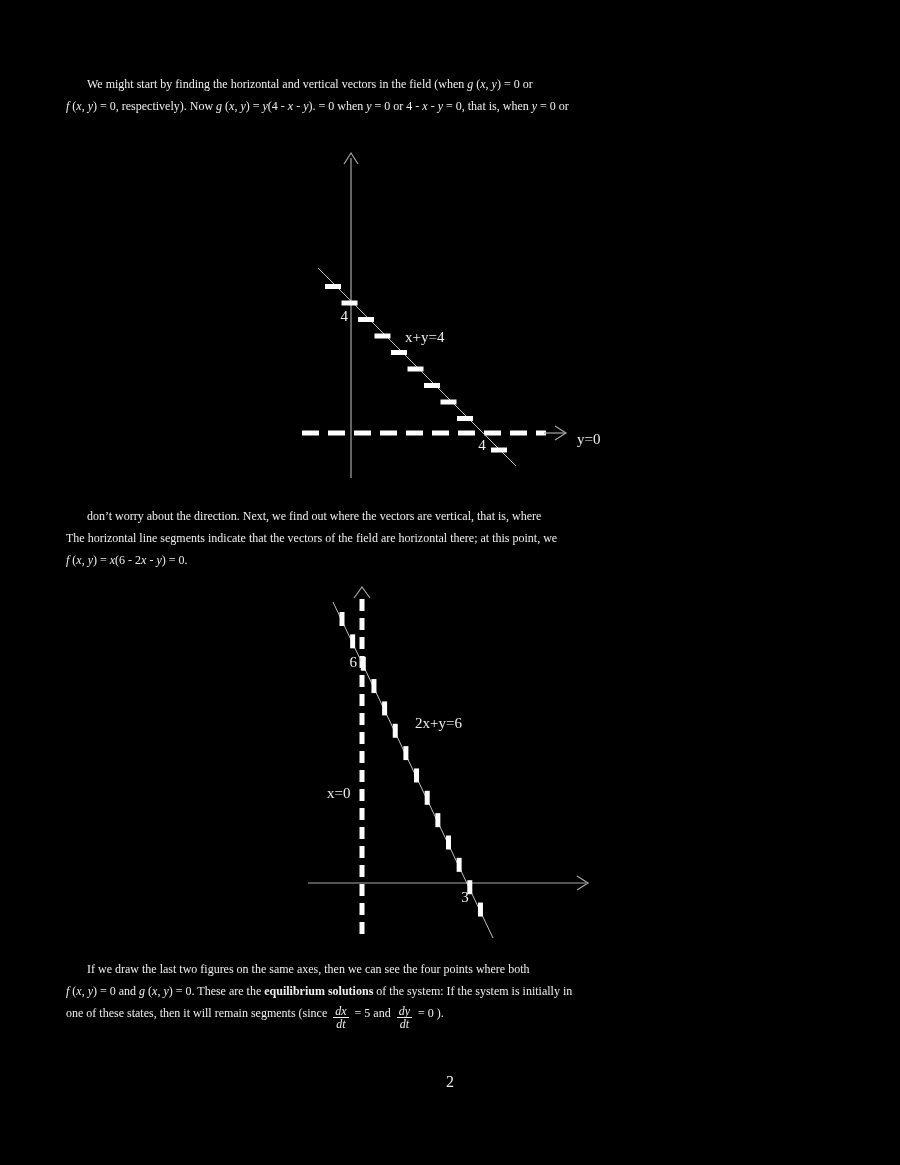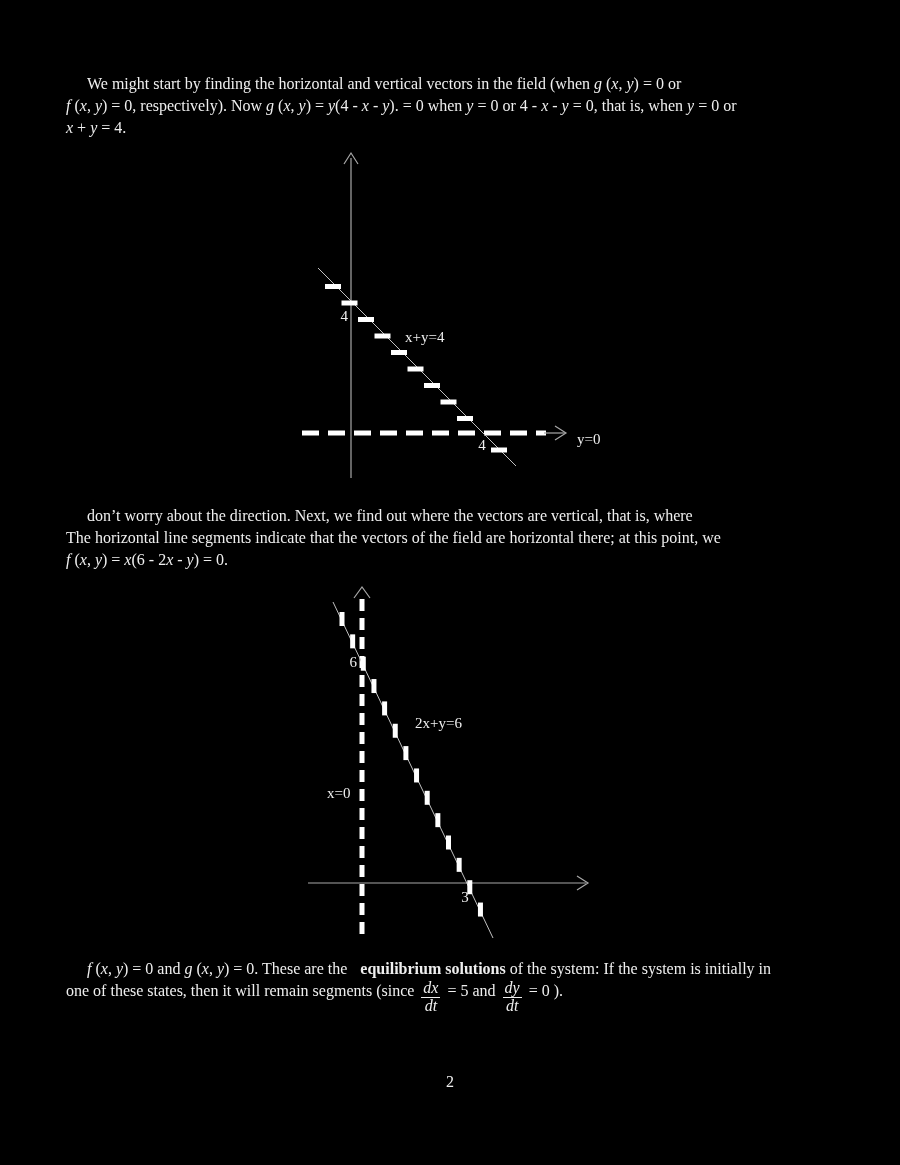--- a/index.html
+++ b/index.html
@@ -1,24 +1,24 @@
 <!DOCTYPE html>
 <html><head>
 <meta charset="utf-8">
 <style>
   html,body{margin:0;padding:0;background:#000;}
   .page{
     position:relative;width:900px;height:1165px;background:#000000;
     font-family:"Liberation Serif",serif;color:#efefef;overflow:hidden;
   }
-  .para{position:absolute;font-size:16px;line-height:22px;white-space:nowrap;}
+  .para{position:absolute;font-size:12px;line-height:22px;white-space:nowrap;}
   .para .line{display:block;}
   .para .line:first-child{text-indent:21px;}
   .it{font-style:italic;}
-  .bd{font-weight:bold;margin-left:9px;}
+  .bd{font-weight:bold;}
   .frac{display:inline-block;vertical-align:-0.95em;text-align:center;
         font-style:italic;line-height:1.05;margin:0 3px;}
   .fnum{display:block;border-bottom:1.5px solid #efefef;padding:0 2px;}
   .fden{display:block;padding:0 2px;}
   svg.fig{position:absolute;overflow:visible;}
   .fig1{left:290px;top:145px;width:325px;height:340px;}
   .fig2{left:300px;top:580px;width:310px;height:365px;}
   svg text{fill:#efefef;font-family:"Liberation Serif",serif;font-size:15px;}
   .thin{stroke:#a8a8a8;stroke-width:1.2;fill:none;}
   .diag{stroke:#c0c0c0;stroke-width:1;fill:none;}
@@ -27,21 +27,20 @@
   .page-number{position:absolute;top:1073px;left:0;width:100%;text-align:center;font-size:16px;}
 </style>
 </head>
 <body>
 
 <div class="page">
 
   <div class="para" style="left:66px;top:73px;">
       <div class="line"><span>We might start by finding the horizontal and vertical vectors in the field (when </span><span class="it">g</span><span> (</span><span class="it">x</span><span>, </span><span class="it">y</span><span>) = 0 or</span></div>
       <div class="line"><span class="it">f</span><span> (</span><span class="it">x</span><span>, </span><span class="it">y</span><span>) = 0, respectively). Now </span><span class="it">g</span><span> (</span><span class="it">x</span><span>, </span><span class="it">y</span><span>) = </span><span class="it">y</span><span>(4 - </span><span class="it">x</span><span> - </span><span class="it">y</span><span>). = 0 when </span><span class="it">y</span><span> = 0 or 4 - </span><span class="it">x</span><span> - </span><span class="it">y</span><span> = 0, that is, when </span><span class="it">y</span><span> = 0 or</span></div>
-      <div class="line"><span class="it">x</span><span> + </span><span class="it">y</span><span> = 4.</span></div>
     </div>
 
   <svg class="fig fig1" viewBox="290 145 325 340">
     <line class="thin" x1="351" y1="158" x2="351" y2="478"></line>
     <polyline class="thin" points="344,164 351,153 358,164"></polyline>
     <line class="thickdash" x1="302" y1="433" x2="546" y2="433" stroke-dasharray="17 9"></line>
     <line class="thin" x1="544" y1="433" x2="565" y2="433"></line>
     <polyline class="thin" points="555,426 566,433 555,440"></polyline>
     <line class="diag" x1="318" y1="268" x2="516" y2="466"></line>
     <g data-tickgen="333,286.5,16.5,16.5,9,h">
@@ -92,19 +91,20 @@
         <line x1="469.8" x2="469.8" y1="880.2" y2="894.2"></line>
         <line x1="480.45000000000005" x2="480.45000000000005" y1="902.55" y2="916.55"></line>
       </g>
     <text x="357" y="667" text-anchor="end">6</text>
     <text x="415" y="728">2x+y=6</text>
     <text x="327" y="798">x=0</text>
     <text x="465" y="902" text-anchor="middle">3</text>
   </svg>
 
   <div class="para" style="left:66px;top:958px;">
+      <div class="line"><span>If we draw the last two figures on the same axes, then we can see the four points where both</span></div>
       <div class="line"><span class="it">f</span><span> (</span><span class="it">x</span><span>, </span><span class="it">y</span><span>) = 0 and </span><span class="it">g</span><span> (</span><span class="it">x</span><span>, </span><span class="it">y</span><span>) = 0. These are the </span><span class="bd">equilibrium solutions</span><span> of the system: If the system is initially in</span></div>
       <div class="line"><span>one of these states, then it will remain segments (since </span><span class="frac"><span class="fnum">dx</span><span class="fden">dt</span></span><span> = 5 and </span><span class="frac"><span class="fnum">dy</span><span class="fden">dt</span></span><span> = 0 ).</span></div>
     </div>
 
   <div class="page-number">2</div>
 
 </div>
 
 </body></html>

